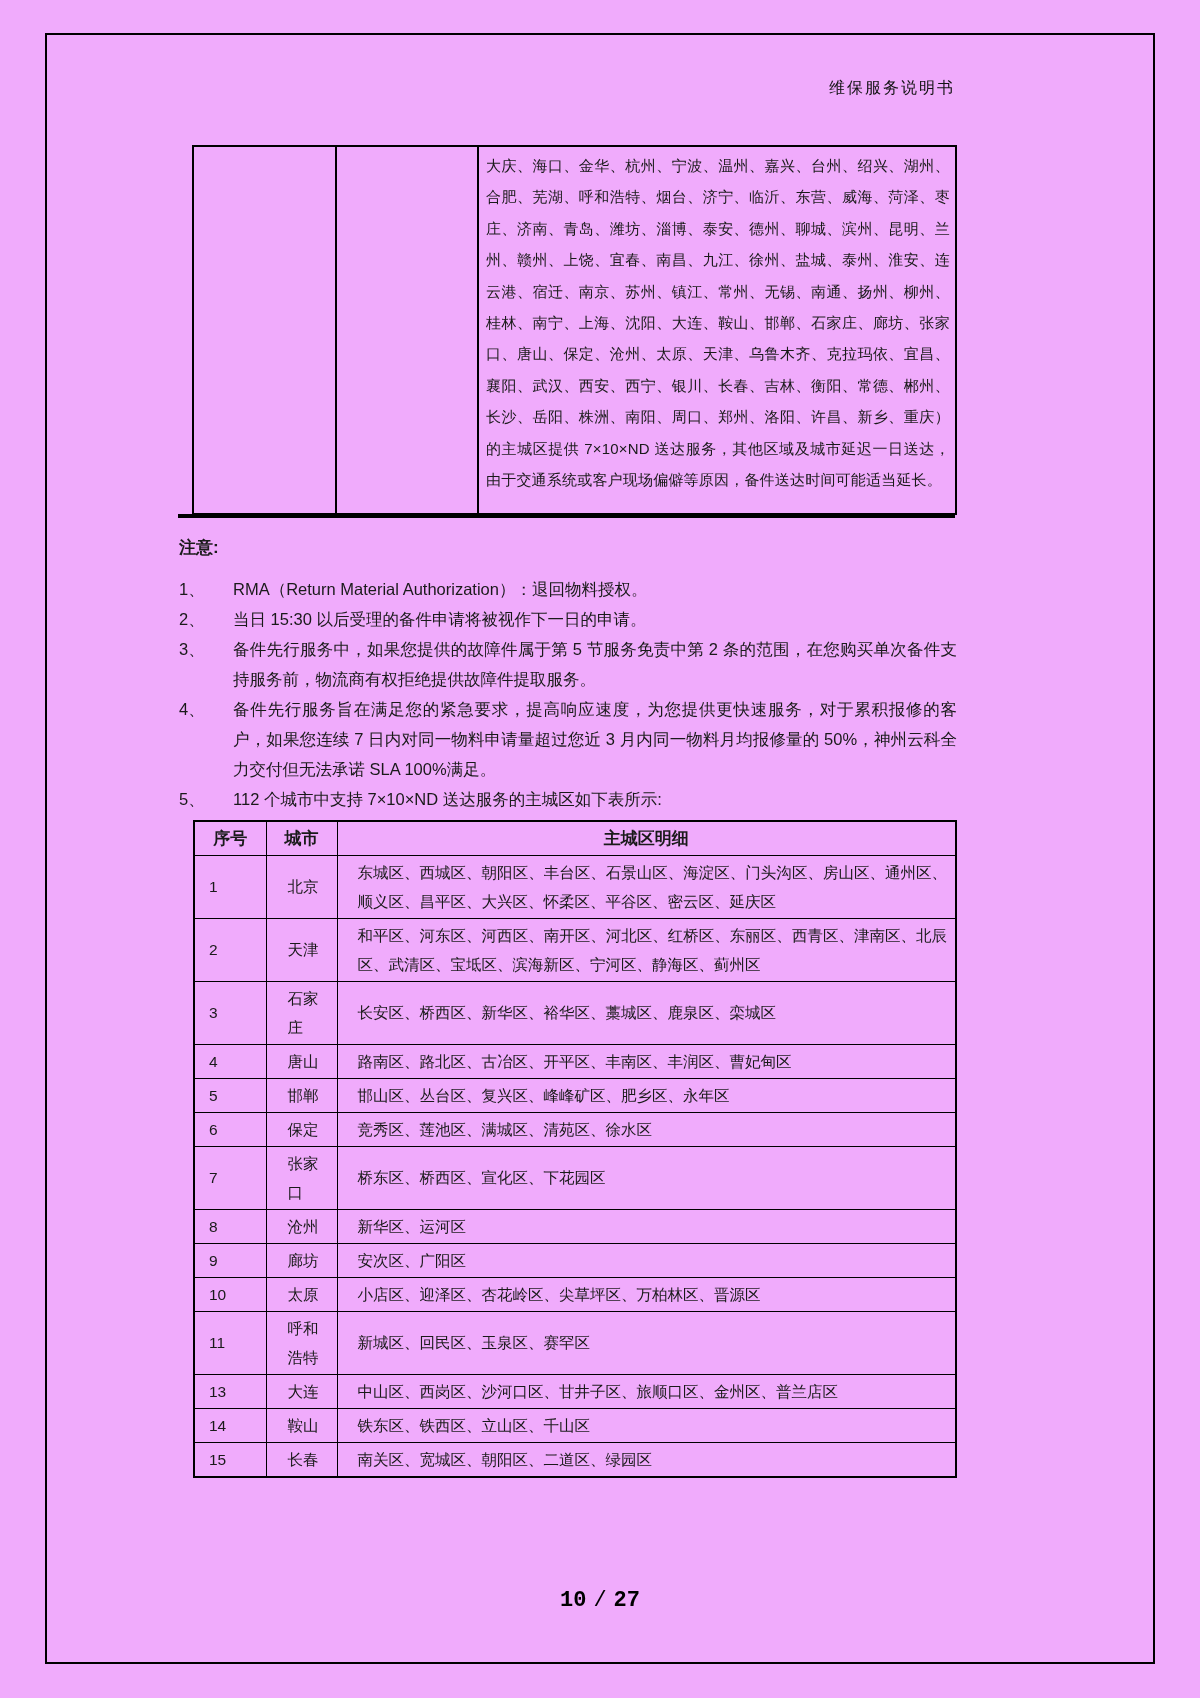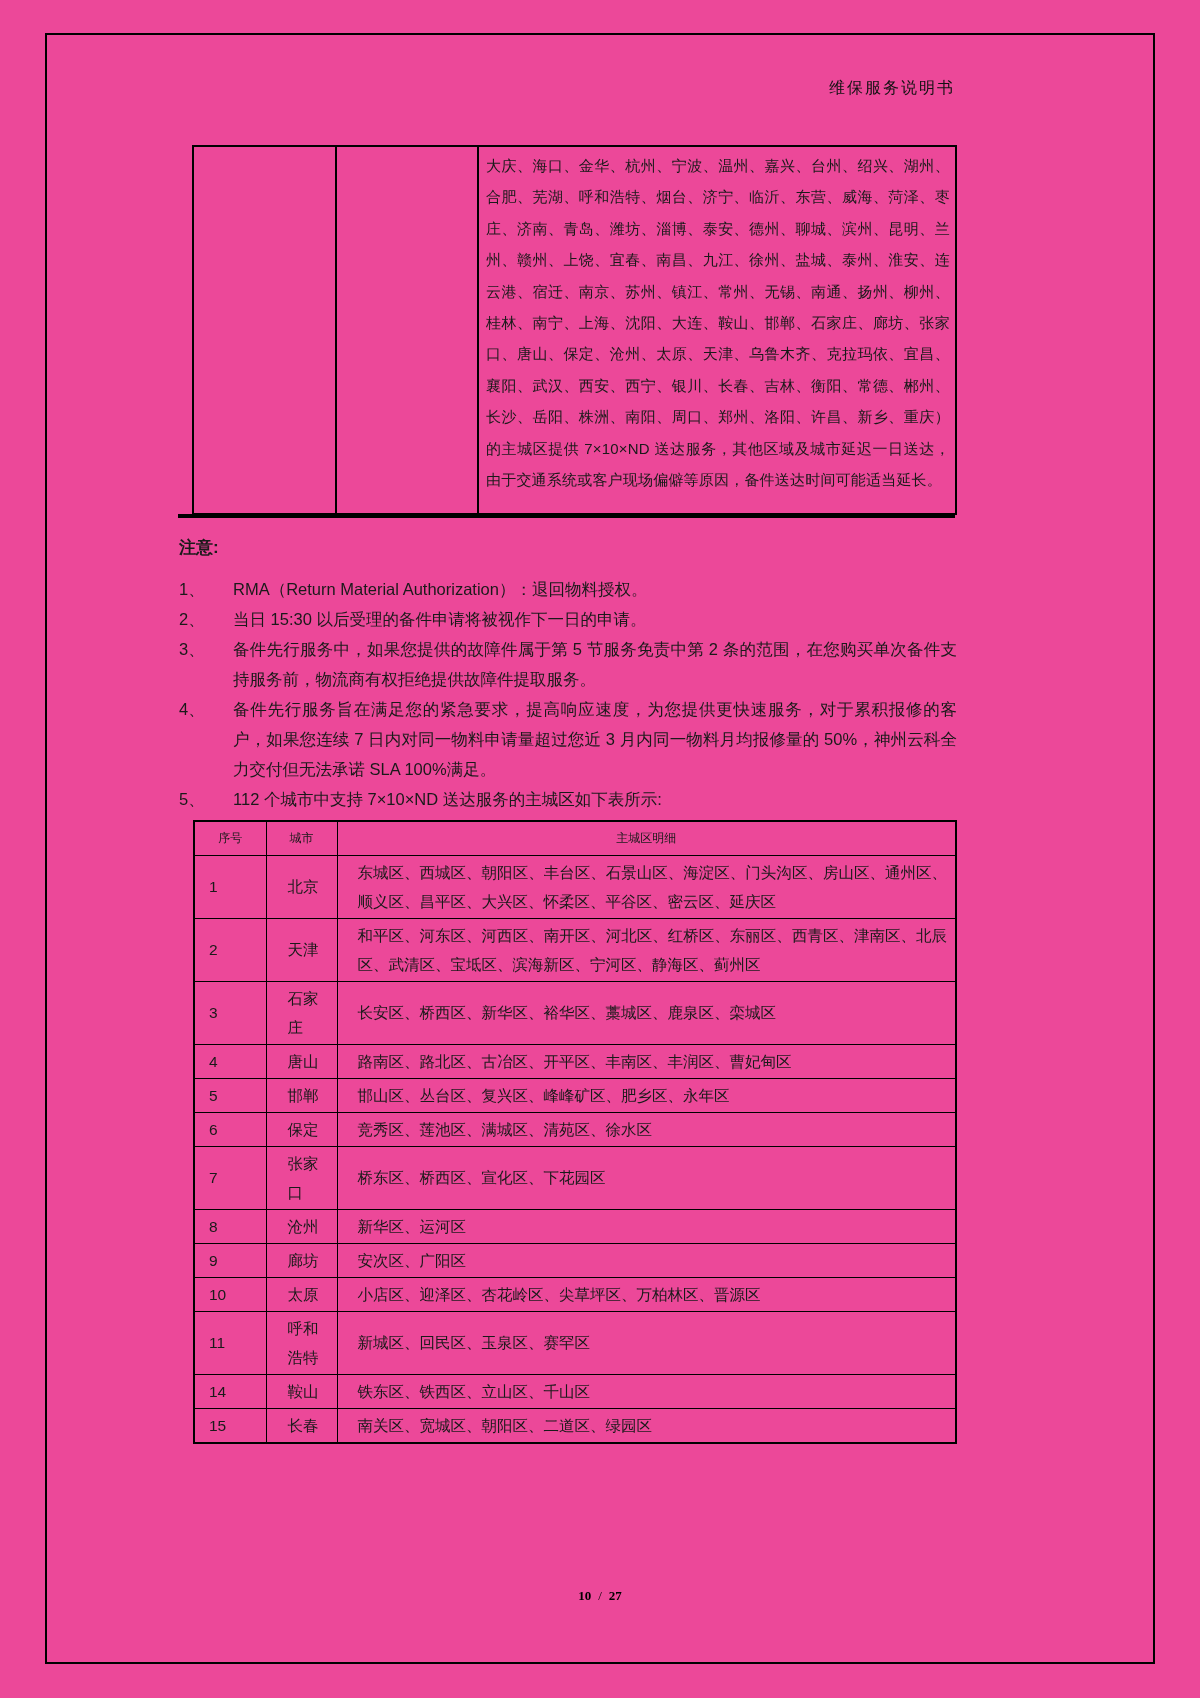--- a/index.html
+++ b/index.html
@@ -3,21 +3,21 @@
 <meta charset="utf-8">
 <style>
   * { margin: 0; padding: 0; box-sizing: border-box; }
   html, body { background: #ffffff; }
   body { font-family: "Liberation Sans", sans-serif; color: #1a1a1a; }
 
   .page {
     position: relative;
     width: 1200px;
     height: 1698px;
-    background: #ec4899;
+    background: #f0abfc;
     margin: 0 auto;
     overflow: hidden;
   }
 
   .page-border {
     position: absolute;
     left: 45px; top: 33px;
     width: 1110px; height: 1631px;
     border: 2px solid #000;
   }
@@ -77,45 +77,45 @@
     position: absolute;
     left: 193px; top: 820px;
     width: 764px;
     border-collapse: collapse;
     table-layout: fixed;
     font-size: 15.5px;
   }
   table.district-table { border: 2px solid #000; }
   table.district-table th, table.district-table td { border: 1.5px solid #000; }
   table.district-table th {
-    font-weight: normal;
+    font-weight: bold;
     height: 34px;
     text-align: center;
-    font-size: 12px;
+    font-size: 17px;
     margin-top: 41px;
   }
   table.district-table td {
     vertical-align: middle;
     line-height: 29px;
   }
   td.dt-no   { padding: 2px 4px 2px 14px; }
   td.dt-city { padding: 2px 10px 2px 21px; }
   td.dt-districts {
     padding: 2px 8px 2px 20px;
     text-align: justify;
     text-justify: inter-ideograph;
   }
 
   .footer {
     position: absolute;
     left: 0; top: 1588px;
     width: 100%;
     text-align: center;
-    font-family: Liberation Serif, serif;
-    font-size: 13px;
+    font-family: Liberation Mono, monospace;
+    font-size: 22px;
     font-weight: bold;
     color: #000;
   }
   .footer .sep { margin: 0 7px; font-weight: normal; }
 </style>
 </head>
 <body>
 
 <div class="page">
 
@@ -244,20 +244,25 @@
     <td class="dt-districts">小店区、迎泽区、杏花岭区、尖草坪区、万柏林区、晋源区</td>
   </tr>
 
   <tr>
     <td class="dt-no">11</td>
     <td class="dt-city">呼和浩特</td>
     <td class="dt-districts">新城区、回民区、玉泉区、赛罕区</td>
   </tr>
 
 
+  <tr>
+    <td class="dt-no">13</td>
+    <td class="dt-city">大连</td>
+    <td class="dt-districts">中山区、西岗区、沙河口区、甘井子区、旅顺口区、金州区、普兰店区</td>
+  </tr>
 
   <tr>
     <td class="dt-no">14</td>
     <td class="dt-city">鞍山</td>
     <td class="dt-districts">铁东区、铁西区、立山区、千山区</td>
   </tr>
 
   <tr>
     <td class="dt-no">15</td>
     <td class="dt-city">长春</td>

